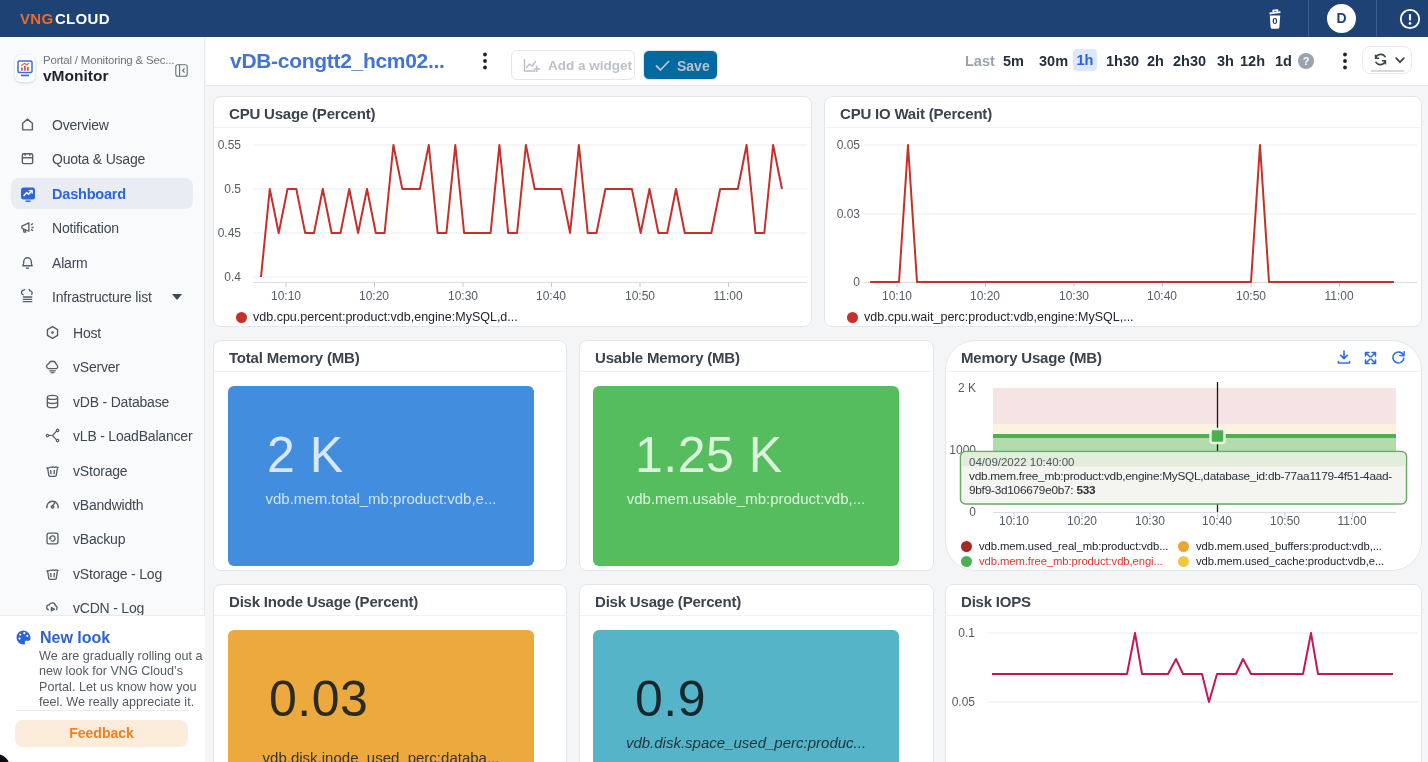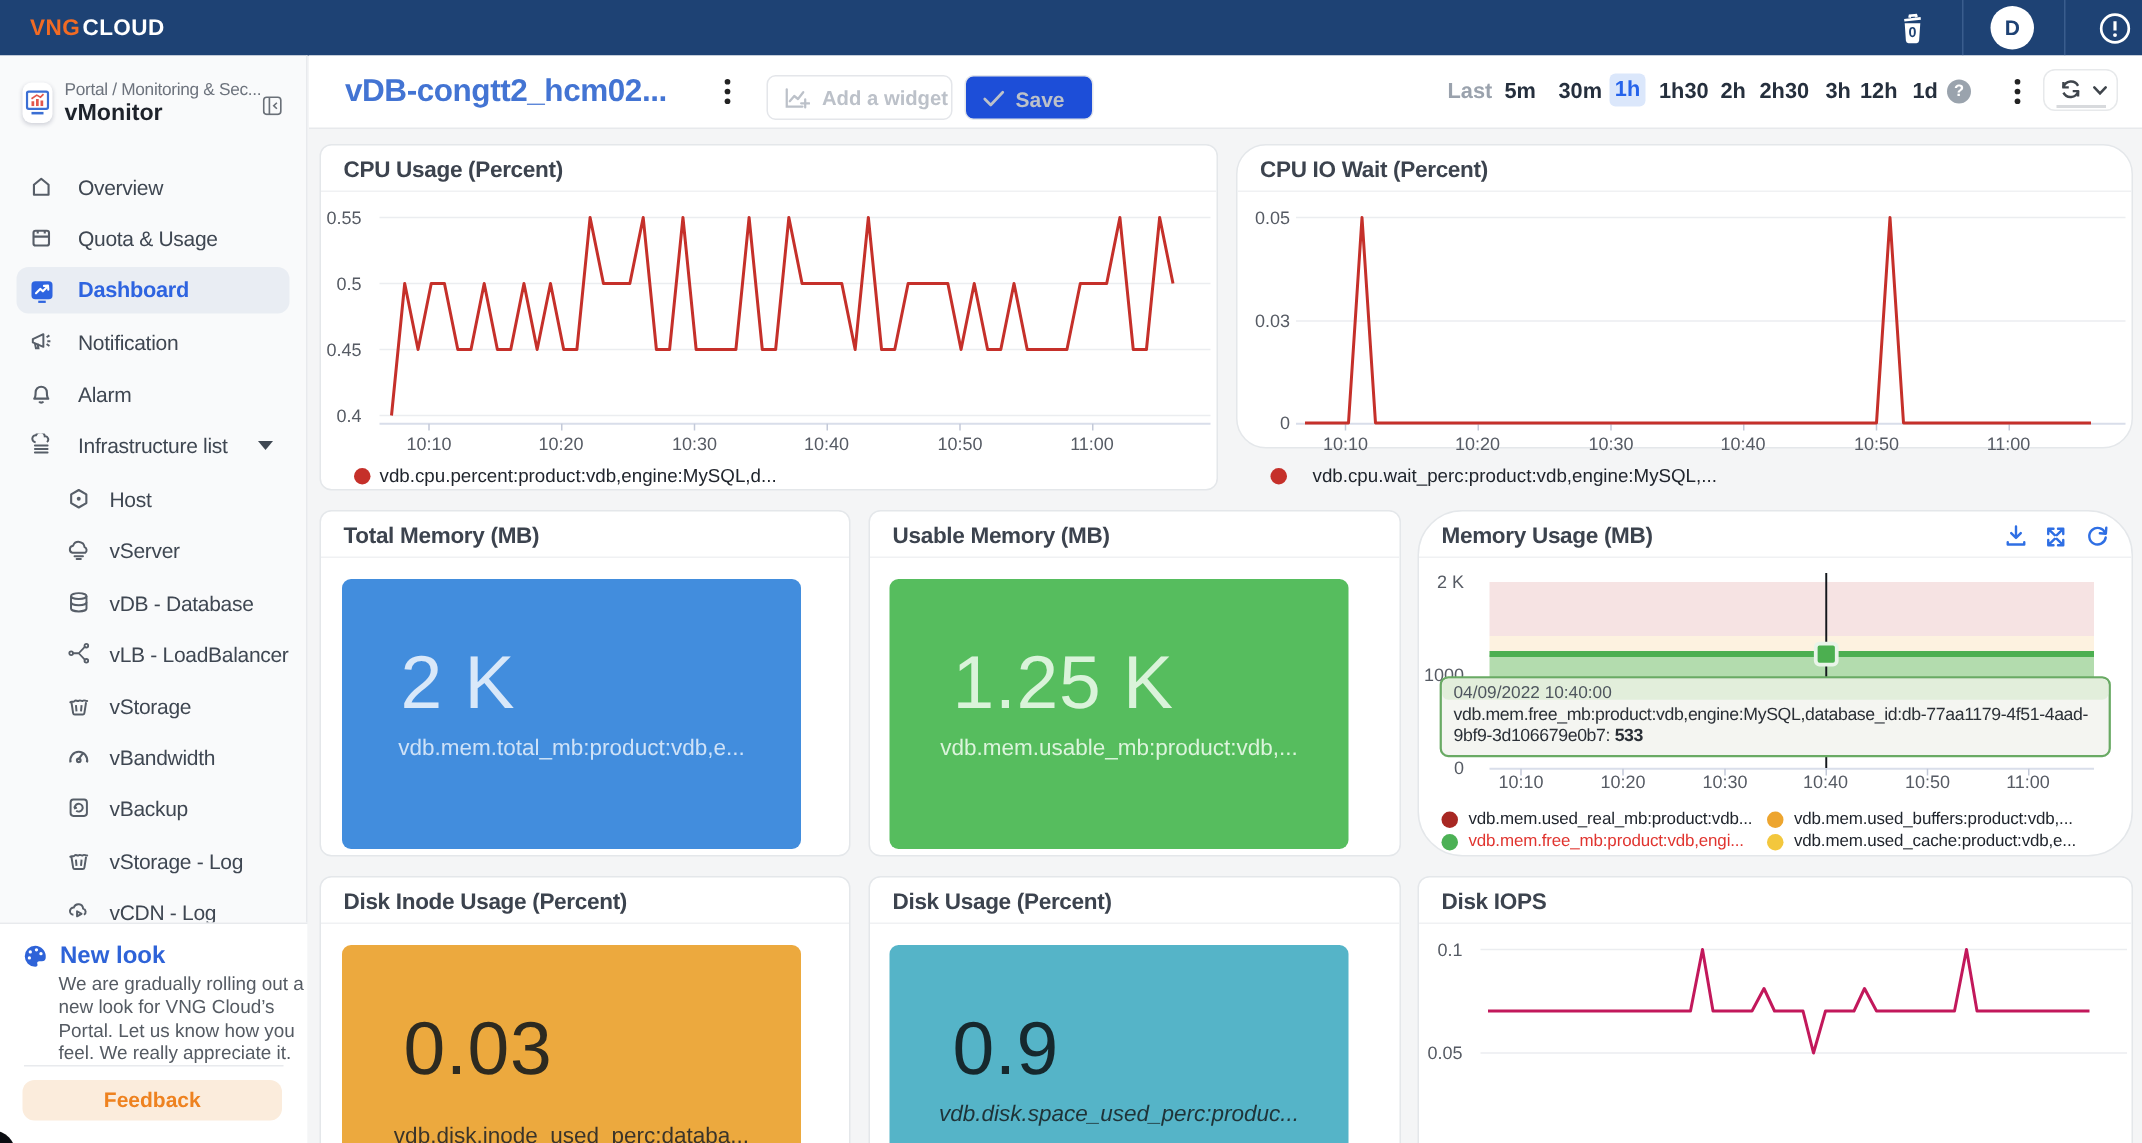--- a/index.html
+++ b/index.html
@@ -202,21 +202,21 @@
       <circle cx="3" cy="15.5" r="1.9" fill="#222"></circle>
 </svg>
 <div class="abs" style="left:511px;top:50px;width:124px;height:30px;border:1px solid #e4e6ea;border-radius:6px;background:#fff;">
   <svg class="abs" style="left:11px;top:7px;" width="17" height="16" viewBox="0 0 17 16">
     <path d="M1.5,1.5 L1.5,13 L12,13" stroke="#bcc1c9" stroke-width="1.5" fill="none" stroke-linecap="round"></path>
     <polyline points="3.5,9.5 6.5,6 9,8 12.5,3.5" stroke="#bcc1c9" stroke-width="1.5" fill="none" stroke-linecap="round" stroke-linejoin="round"></polyline>
     <path d="M13.8,8.2 L13.8,13.6 M11.1,10.9 L16.5,10.9" stroke="#bcc1c9" stroke-width="1.5" stroke-linecap="round"></path>
   </svg>
   <div class="abs" style="left:36px;top:7px;font-size:13.5px;font-weight:600;color:#bcc1c9;white-space:nowrap;">Add a widget</div>
 </div>
-<div class="abs" style="left:643px;top:50px;width:86px;height:30px;border:1px solid #e4e6ea;border-radius:6px;background:#1d4ed8;">
+<div class="abs" style="left:643px;top:50px;width:75px;height:30px;border:1px solid #e4e6ea;border-radius:6px;background:#0369a1;">
   <svg class="abs" style="left:11px;top:9px;" width="15" height="12" viewBox="0 0 15 12">
         <path d="M1.5,6 L5.5,10 L13.5,1.5" stroke="#bcc1c9" stroke-width="1.8" fill="none" stroke-linecap="round" stroke-linejoin="round"></path>
       </svg>
   <div class="abs" style="left:33px;top:7px;font-size:14px;font-weight:600;color:#bcc1c9;">Save</div>
 </div>
 
 <div class="abs" style="top:53px;left:965px;font-size:14.5px;font-weight:600;color:#9aa2ad;">Last</div>
 <div class="abs" style="top:53px;left:1003px;font-size:14.5px;font-weight:600;color:#252f3d;">5m</div>
 <div class="abs" style="top:53px;left:1039px;font-size:14.5px;font-weight:600;color:#252f3d;">30m</div>
 <div class="abs" style="left:1073px;top:49px;width:24px;height:22px;background:#dbe7fb;border-radius:4px;text-align:center;line-height:22px;font-size:14.5px;font-weight:700;color:#2563eb;">1h</div>
@@ -272,21 +272,21 @@
   <div class="xlab" style="left:50px;top:192px;">10:10</div>
   <div class="xlab" style="left:138px;top:192px;">10:20</div>
   <div class="xlab" style="left:227px;top:192px;">10:30</div>
   <div class="xlab" style="left:315px;top:192px;">10:40</div>
   <div class="xlab" style="left:404px;top:192px;">10:50</div>
   <div class="xlab" style="left:492px;top:192px;">11:00</div>
   <div class="dot" style="left:22px;top:215px;background:#c5302a;"></div>
   <div class="leg" style="left:39px;top:213px;">vdb.cpu.percent:product:vdb,engine:MySQL,d...</div>
 </div>
 
-<div class="card" style="left:824px;top:96px;width:598px;height:203px;border-radius:20px;">
+<div class="card" style="left:824px;top:96px;width:598px;height:231px;">
   <div class="ct">CPU IO Wait (Percent)</div>
       <div class="cdiv"></div>
   <div class="ylab" style="right:561px;top:41px;">0.05</div>
   <div class="ylab" style="right:561px;top:110px;">0.03</div>
   <div class="ylab" style="right:561px;top:178px;">0</div>
   <svg class="abs" style="left:0;top:0;" width="598" height="231" viewBox="0 0 598 231">
     <line x1="39" y1="48" x2="592" y2="48" stroke="#ebedf0" stroke-width="1"></line>
     <line x1="39" y1="117" x2="592" y2="117" stroke="#ebedf0" stroke-width="1"></line>
     <line x1="39" y1="185.5" x2="592" y2="185.5" stroke="#d9deea" stroke-width="1.2"></line>
     <g stroke="#c3c9d8" stroke-width="1">
@@ -299,21 +299,21 @@
     </g>
     <polyline fill="none" stroke="#c5302a" stroke-width="2" stroke-linejoin="round" points="45,185 74,185 83,48 92,185 426,185 435,48 444,185 569,185"></polyline>
   </svg>
   <div class="xlab" style="left:50px;top:192px;">10:10</div>
   <div class="xlab" style="left:138px;top:192px;">10:20</div>
   <div class="xlab" style="left:227px;top:192px;">10:30</div>
   <div class="xlab" style="left:315px;top:192px;">10:40</div>
   <div class="xlab" style="left:404px;top:192px;">10:50</div>
   <div class="xlab" style="left:492px;top:192px;">11:00</div>
   <div class="dot" style="left:22px;top:215px;background:#c5302a;"></div>
-  <div class="leg" style="left:50px;top:213px;">vdb.cpu.wait_perc:product:vdb,engine:MySQL,...</div>
+  <div class="leg" style="left:39px;top:213px;">vdb.cpu.wait_perc:product:vdb,engine:MySQL,...</div>
 </div>
 
 <div class="card" style="left:213px;top:340px;width:354px;height:231px;">
   <div class="ct">Total Memory (MB)</div>
       <div class="cdiv"></div>
   <div class="abs" style="left:14px;top:45px;width:306px;height:180px;background:#428ddd;border-radius:6px;"></div>
   <div class="bignum" style="left:53px;top:85px;">2 K</div>
   <div class="biglab" style="left:14px;top:149px;width:306px;color:#cfe2f7;">vdb.mem.total_mb:product:vdb,e...</div>
 </div>
 

